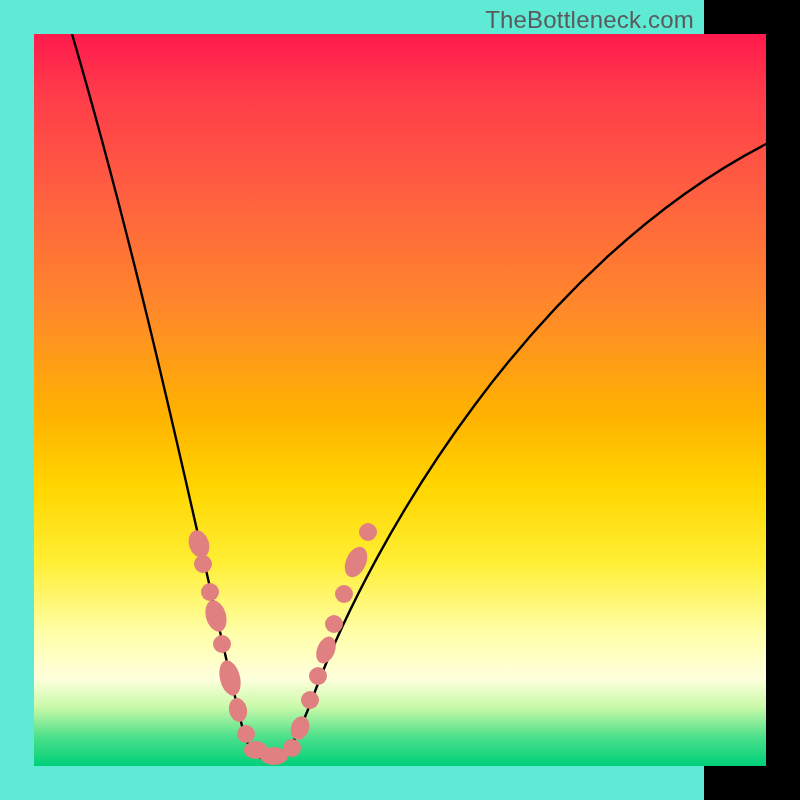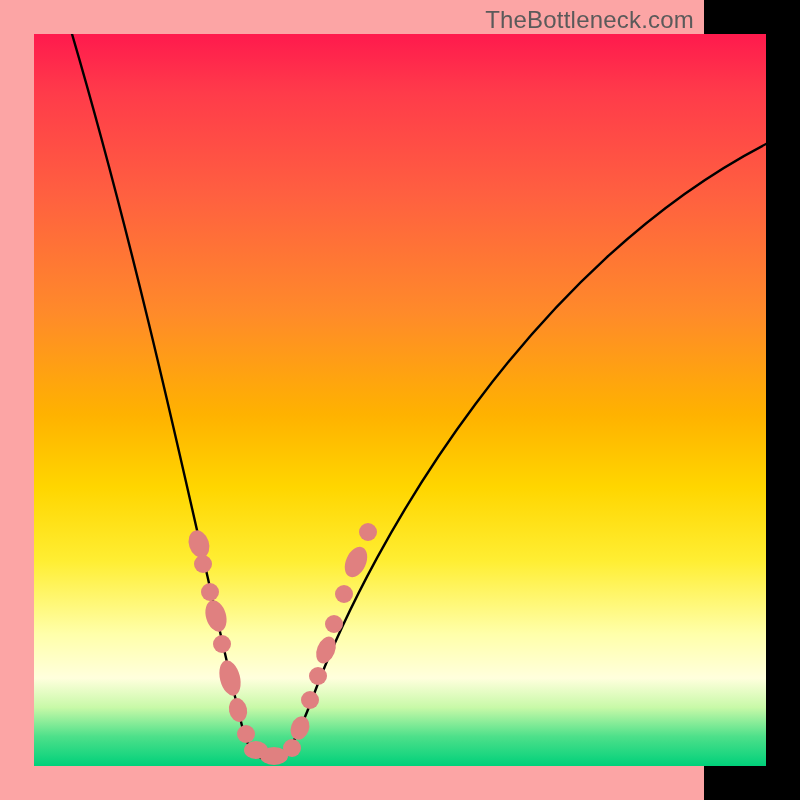--- a/index.html
+++ b/index.html
@@ -10,21 +10,21 @@
     background: #000;
     overflow: hidden;
     font-family: Arial, Helvetica, sans-serif;
   }
   .frame {
     position: absolute;
     left: 0;
     top: 0;
     width: 704px;
     height: 800px;
-    background: #fca5a5;
+    background: #5eead4;
   }
   .plot {
     position: absolute;
     left: 34px;
     top: 34px;
     width: 732px;
     height: 732px;
     
     background: linear-gradient(to bottom,
       #ff1a4d 0%,

